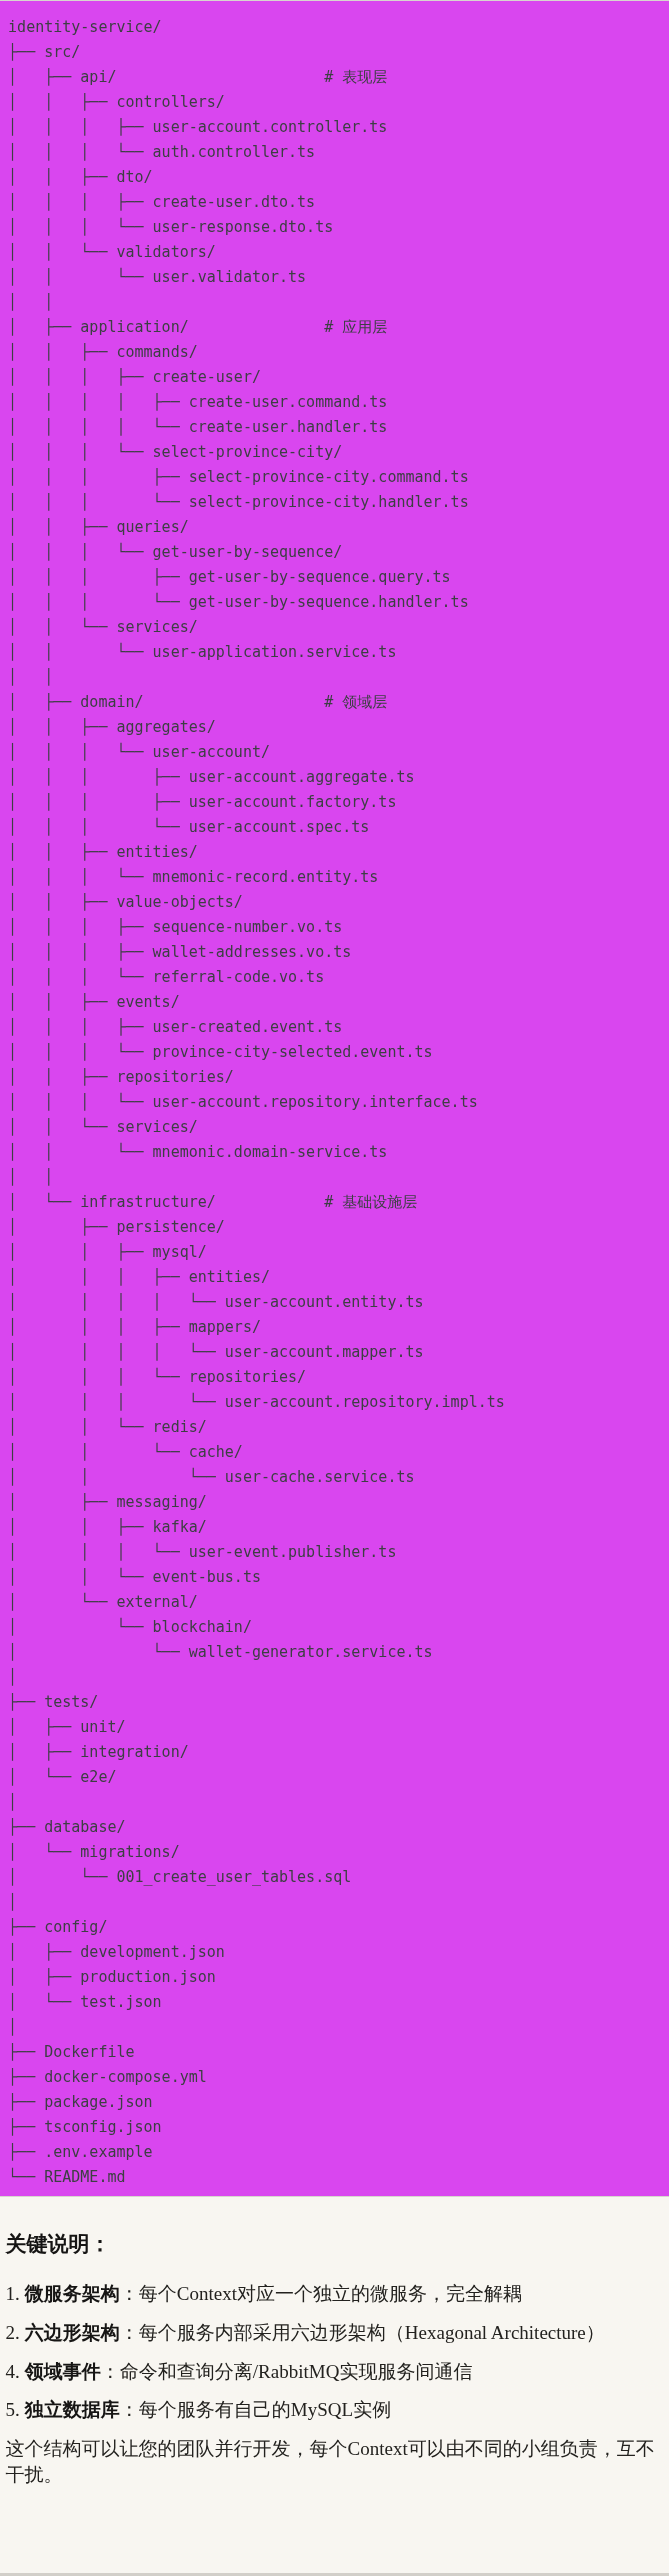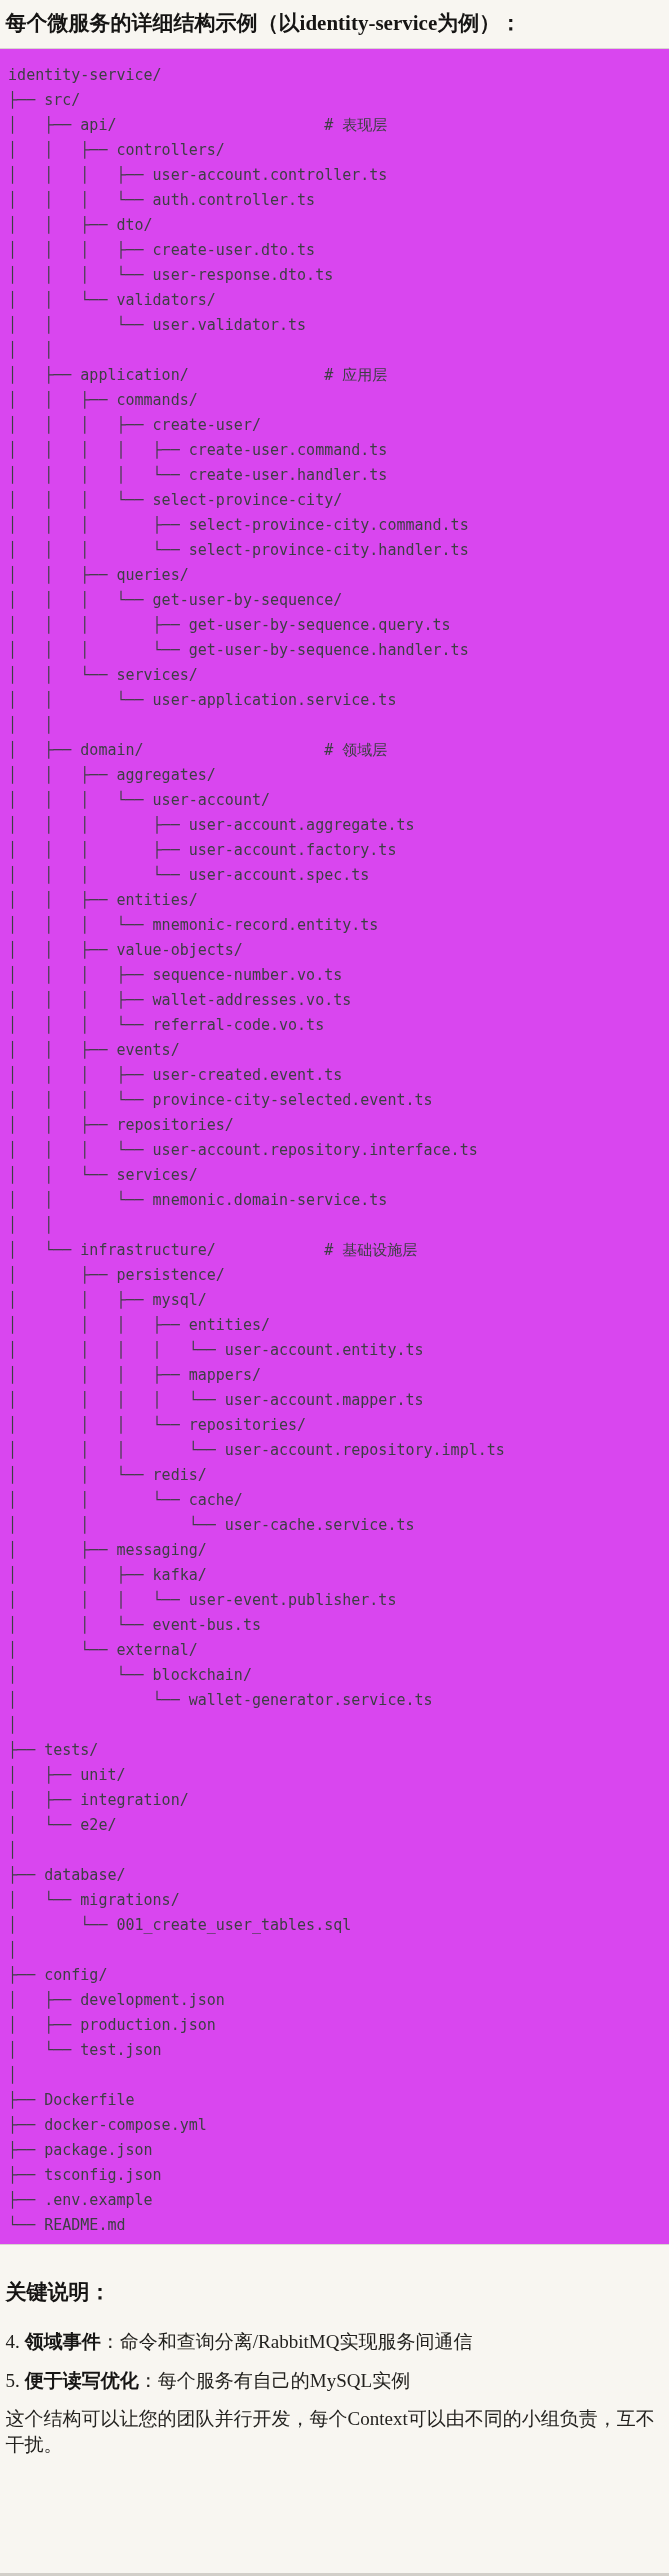--- a/index.html
+++ b/index.html
@@ -78,21 +78,20 @@
     width: 669px;
     height: 3.1px;
     background: #d2cfc9;
   }
 </style>
 </head>
 <body>
 
 <div>
 
-  <h1 class="doc-title">每个微服务的详细结构示例（以identity-service为例）：</h1>
 
   <section class="code-block">
     <pre>identity-service/
 ├── src/
 │   ├── api/                       # 表现层
 │   │   ├── controllers/
 │   │   │   ├── user-account.controller.ts
 │   │   │   └── auth.controller.ts
 │   │   ├── dto/
 │   │   │   ├── create-user.dto.ts
@@ -174,22 +173,24 @@
 ├── package.json
 ├── tsconfig.json
 ├── .env.example
 └── README.md</pre>
   </section>
 
   <div class="notes">
     <h2 class="notes-heading">关键说明：</h2>
 
     <ol class="notes-list">
+        <li><span class="num">1.</span><strong>微服务架构</strong><span>：每个Context对应一个独立的微服务，完全解耦</span></li>
+        <li><span class="num">2.</span><strong>六边形架构</strong><span>：每个服务内部采用六边形架构（Hexagonal Architecture）</span></li>
         <li><span class="num">4.</span><strong>领域事件</strong><span>：命令和查询分离/RabbitMQ实现服务间通信</span></li>
-        <li><span class="num">5.</span><strong>便于读写优化</strong><span>：每个服务有自己的MySQL实例</span></li>
+        <li><span class="num">5.</span><strong>独立数据库</strong><span>：每个服务有自己的MySQL实例</span></li>
       </ol>
 
     <p class="closing">这个结构可以让您的团队并行开发，每个Context可以由不同的小组负责，互不干扰。</p>
   </div>
 
   <div class="bottom-rule"></div>
 </div>
 
 
 </body></html>

